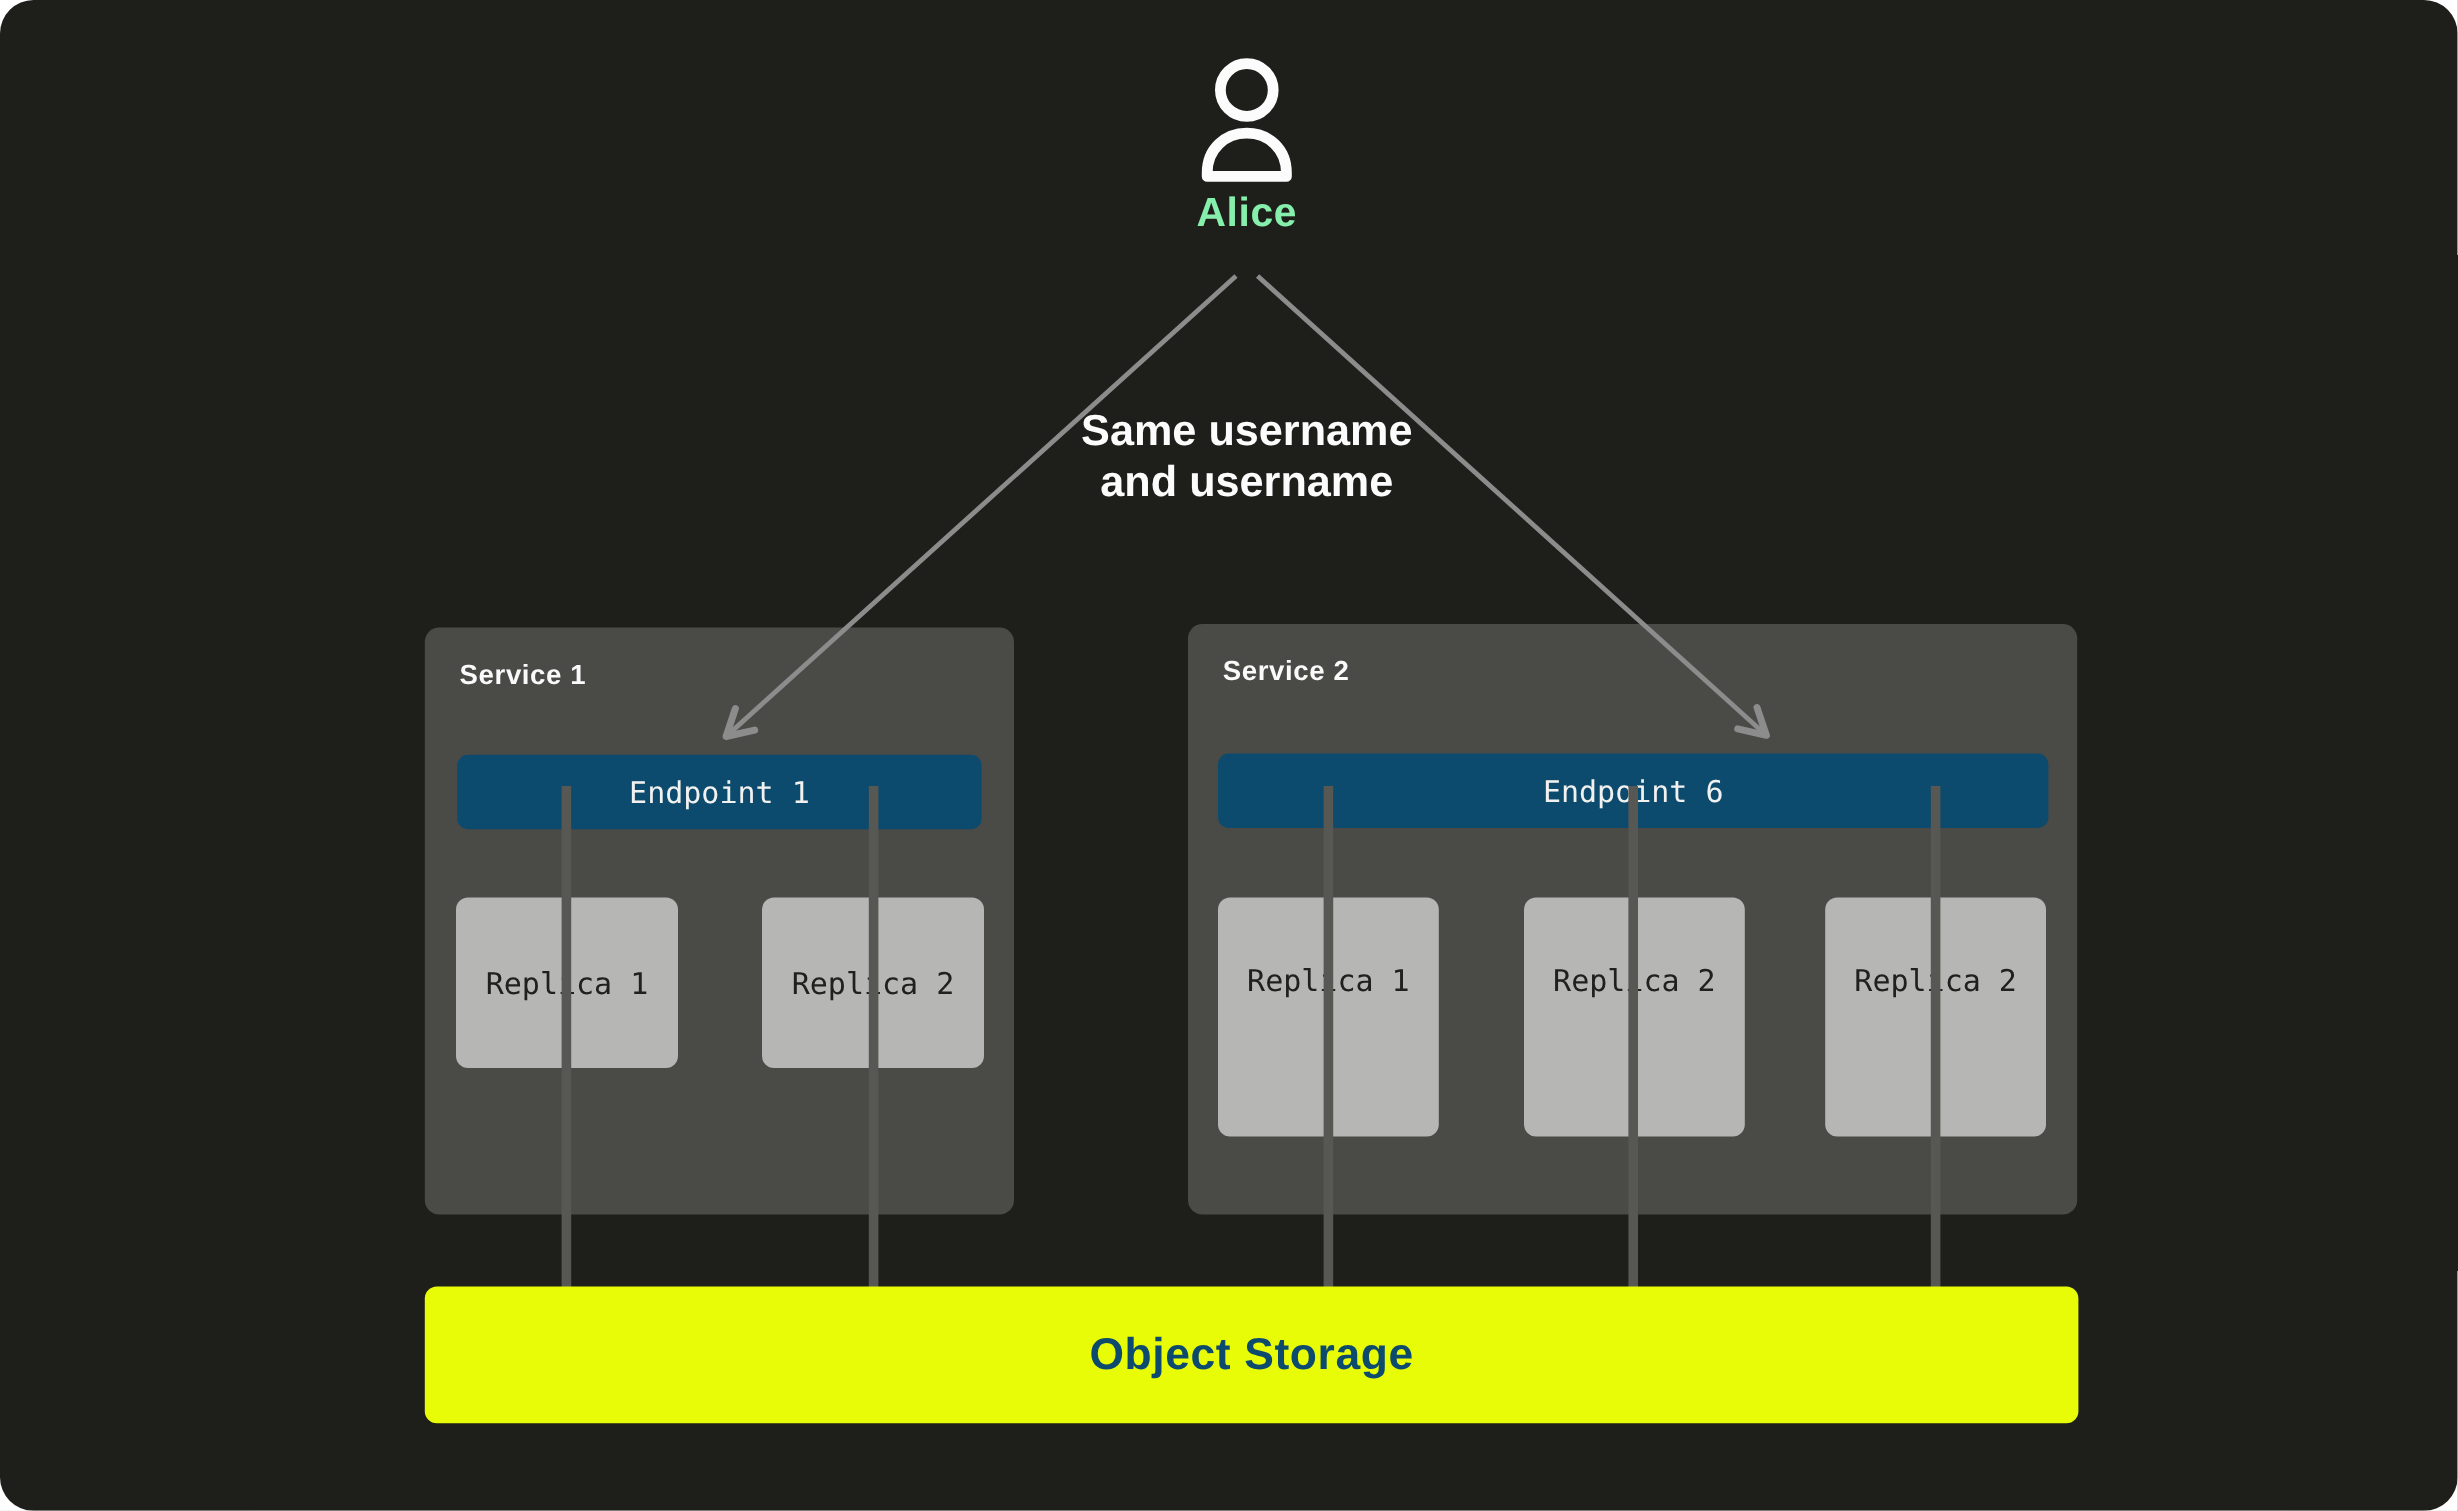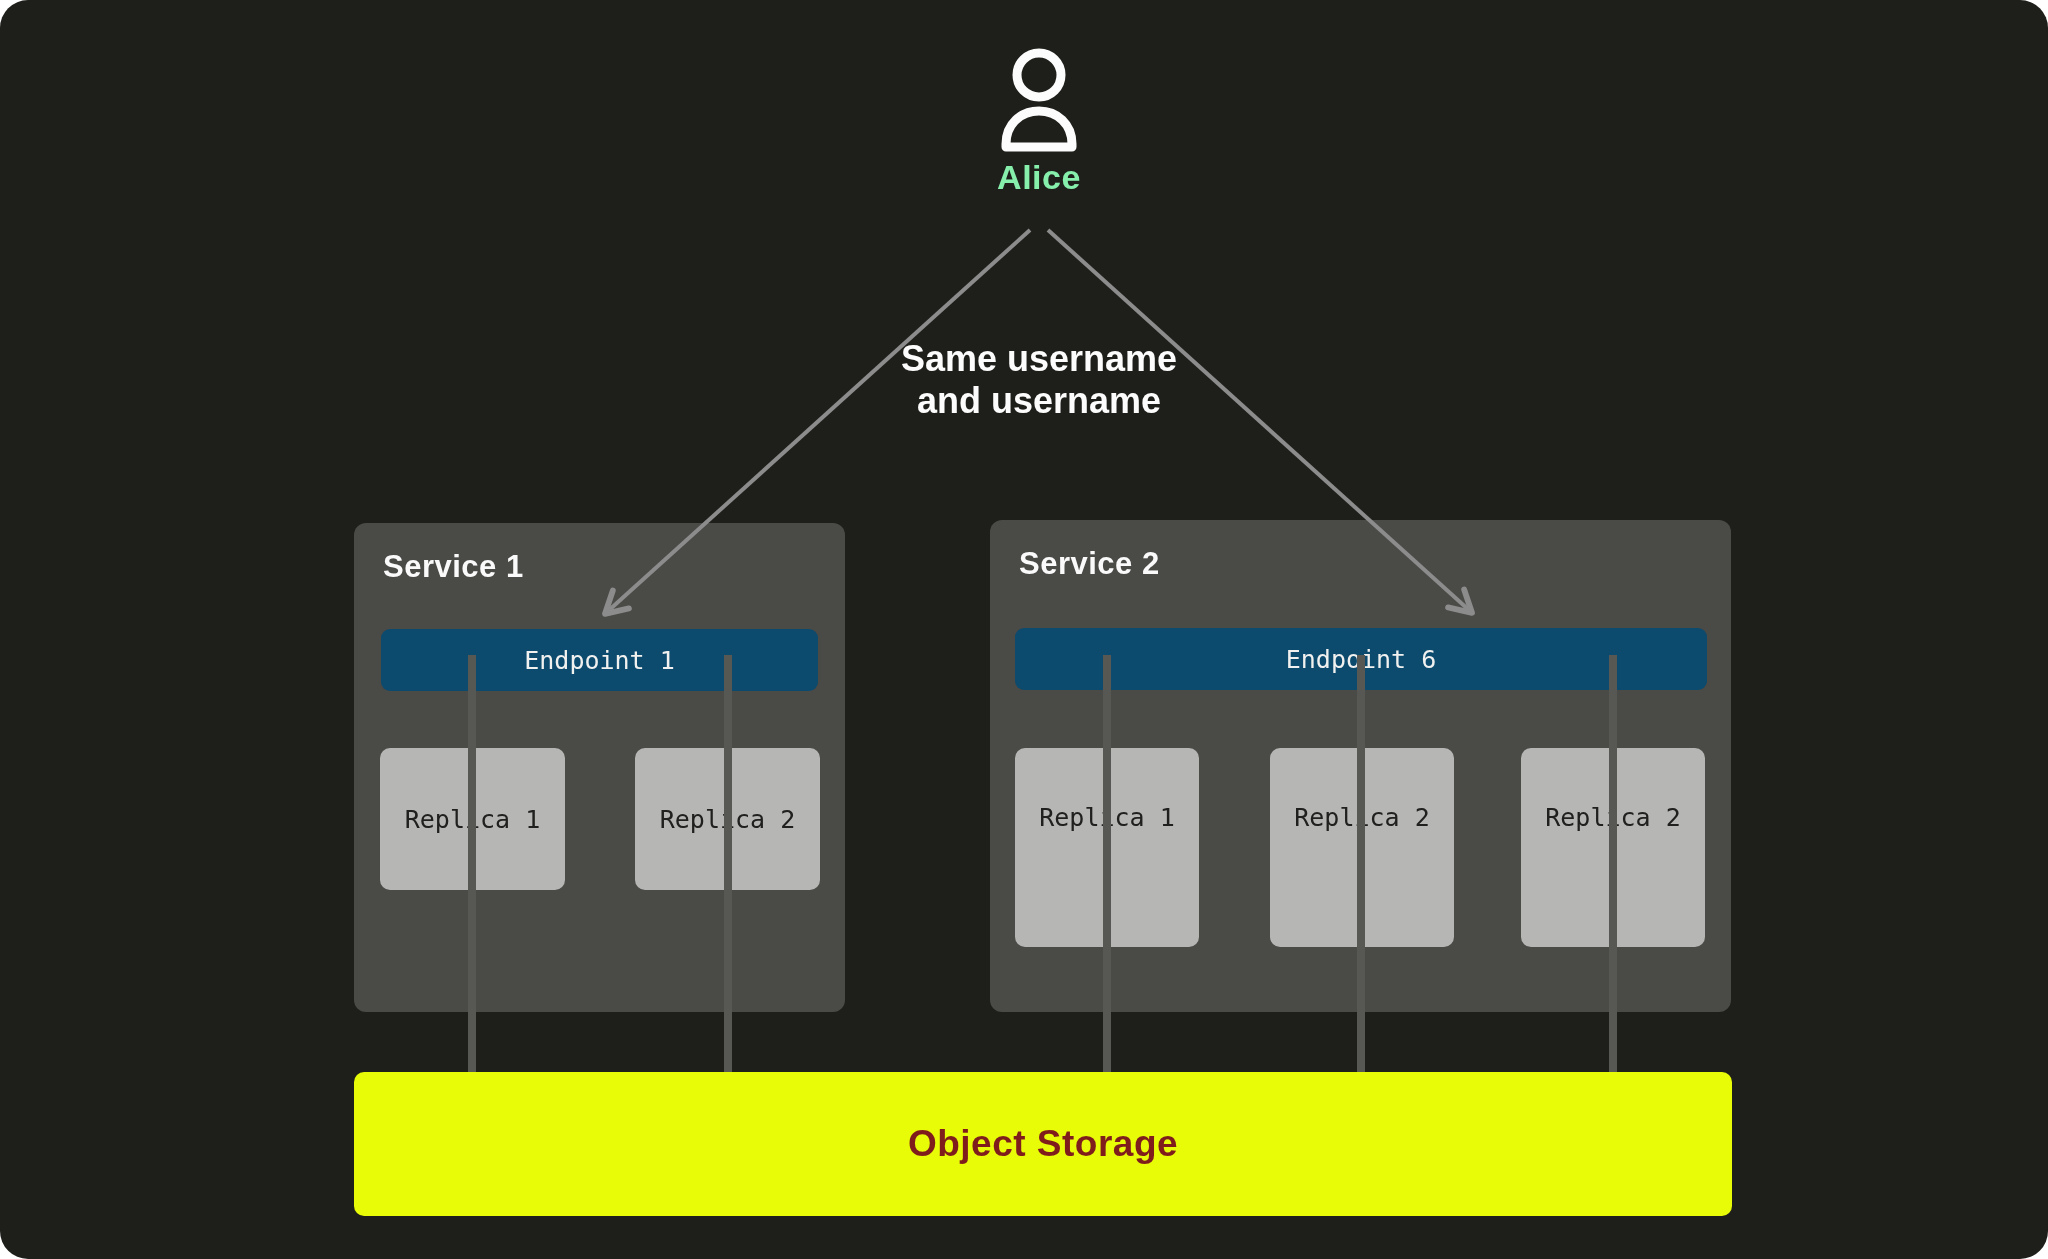--- a/index.html
+++ b/index.html
@@ -32,21 +32,21 @@
     z-index:5;pointer-events:none;
   }
   
   .service{
     position:absolute;background:#4a4a47;border-radius:12px;z-index:1;
   }
   .service-1{left:354px;top:523px;width:491px;height:489px;}
   .service-2{left:990px;top:520px;width:741px;height:492px;}
   .service-title{
     position:absolute;left:29px;top:26px;
-    color:#fafafa;font-size:31px;font-weight:700;letter-spacing:.5px;
+    color:#fafafa;font-size:23px;font-weight:700;letter-spacing:.5px;
   }
   .endpoint{
     position:absolute;background:#0c4a6e;border-radius:9px;
     display:flex;align-items:center;justify-content:center;
     font-family:"DejaVu Sans Mono", monospace;
     font-size:25px;color:#f1f1ef;z-index:3;
   }
   .service-1 .endpoint{left:27px;top:106px;width:437px;height:62px;}
   .service-2 .endpoint{left:25px;top:108px;width:692px;height:62px;}
   .replica{
@@ -68,24 +68,24 @@
     position:absolute;width:8px;background:#575753;z-index:2;
     top:655px;height:425px;
   }
   .c1{left:468px;}
   .c2{left:724px;}
   .c3{left:1103px;}
   .c4{left:1357px;}
   .c5{left:1609px;}
   
   .storage{
-    position:absolute;left:354px;top:1072px;width:1378px;height:144px;
+    position:absolute;left:354px;top:1072px;width:1378px;height:114px;
     background:#e9fc07;border-radius:10px;z-index:4;
     display:flex;align-items:center;justify-content:center;
-    color:#7f1d1d;font-size:37px;font-weight:700;letter-spacing:.5px;
+    color:#0c4a6e;font-size:37px;font-weight:700;letter-spacing:.5px;
   }
 </style>
 </head>
 <body>
 
 <div class="canvas">
 
   <svg class="user-icon" viewBox="0 0 90 104">
     <circle cx="45" cy="27" r="22" fill="none" stroke="#fcfcfc" stroke-width="9"></circle>
     <path d="M12 99 v-3 c0 -20 15 -33 33 -33 s33 13 33 33 v3 z" fill="none" stroke="#fcfcfc" stroke-width="9" stroke-linejoin="round"></path>

